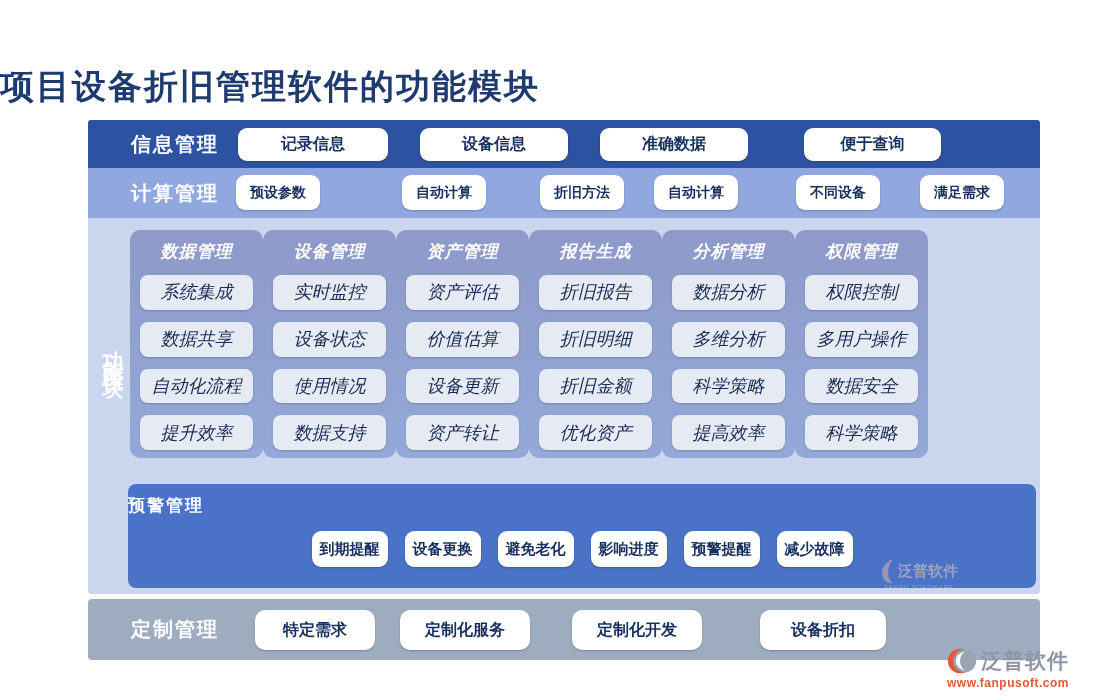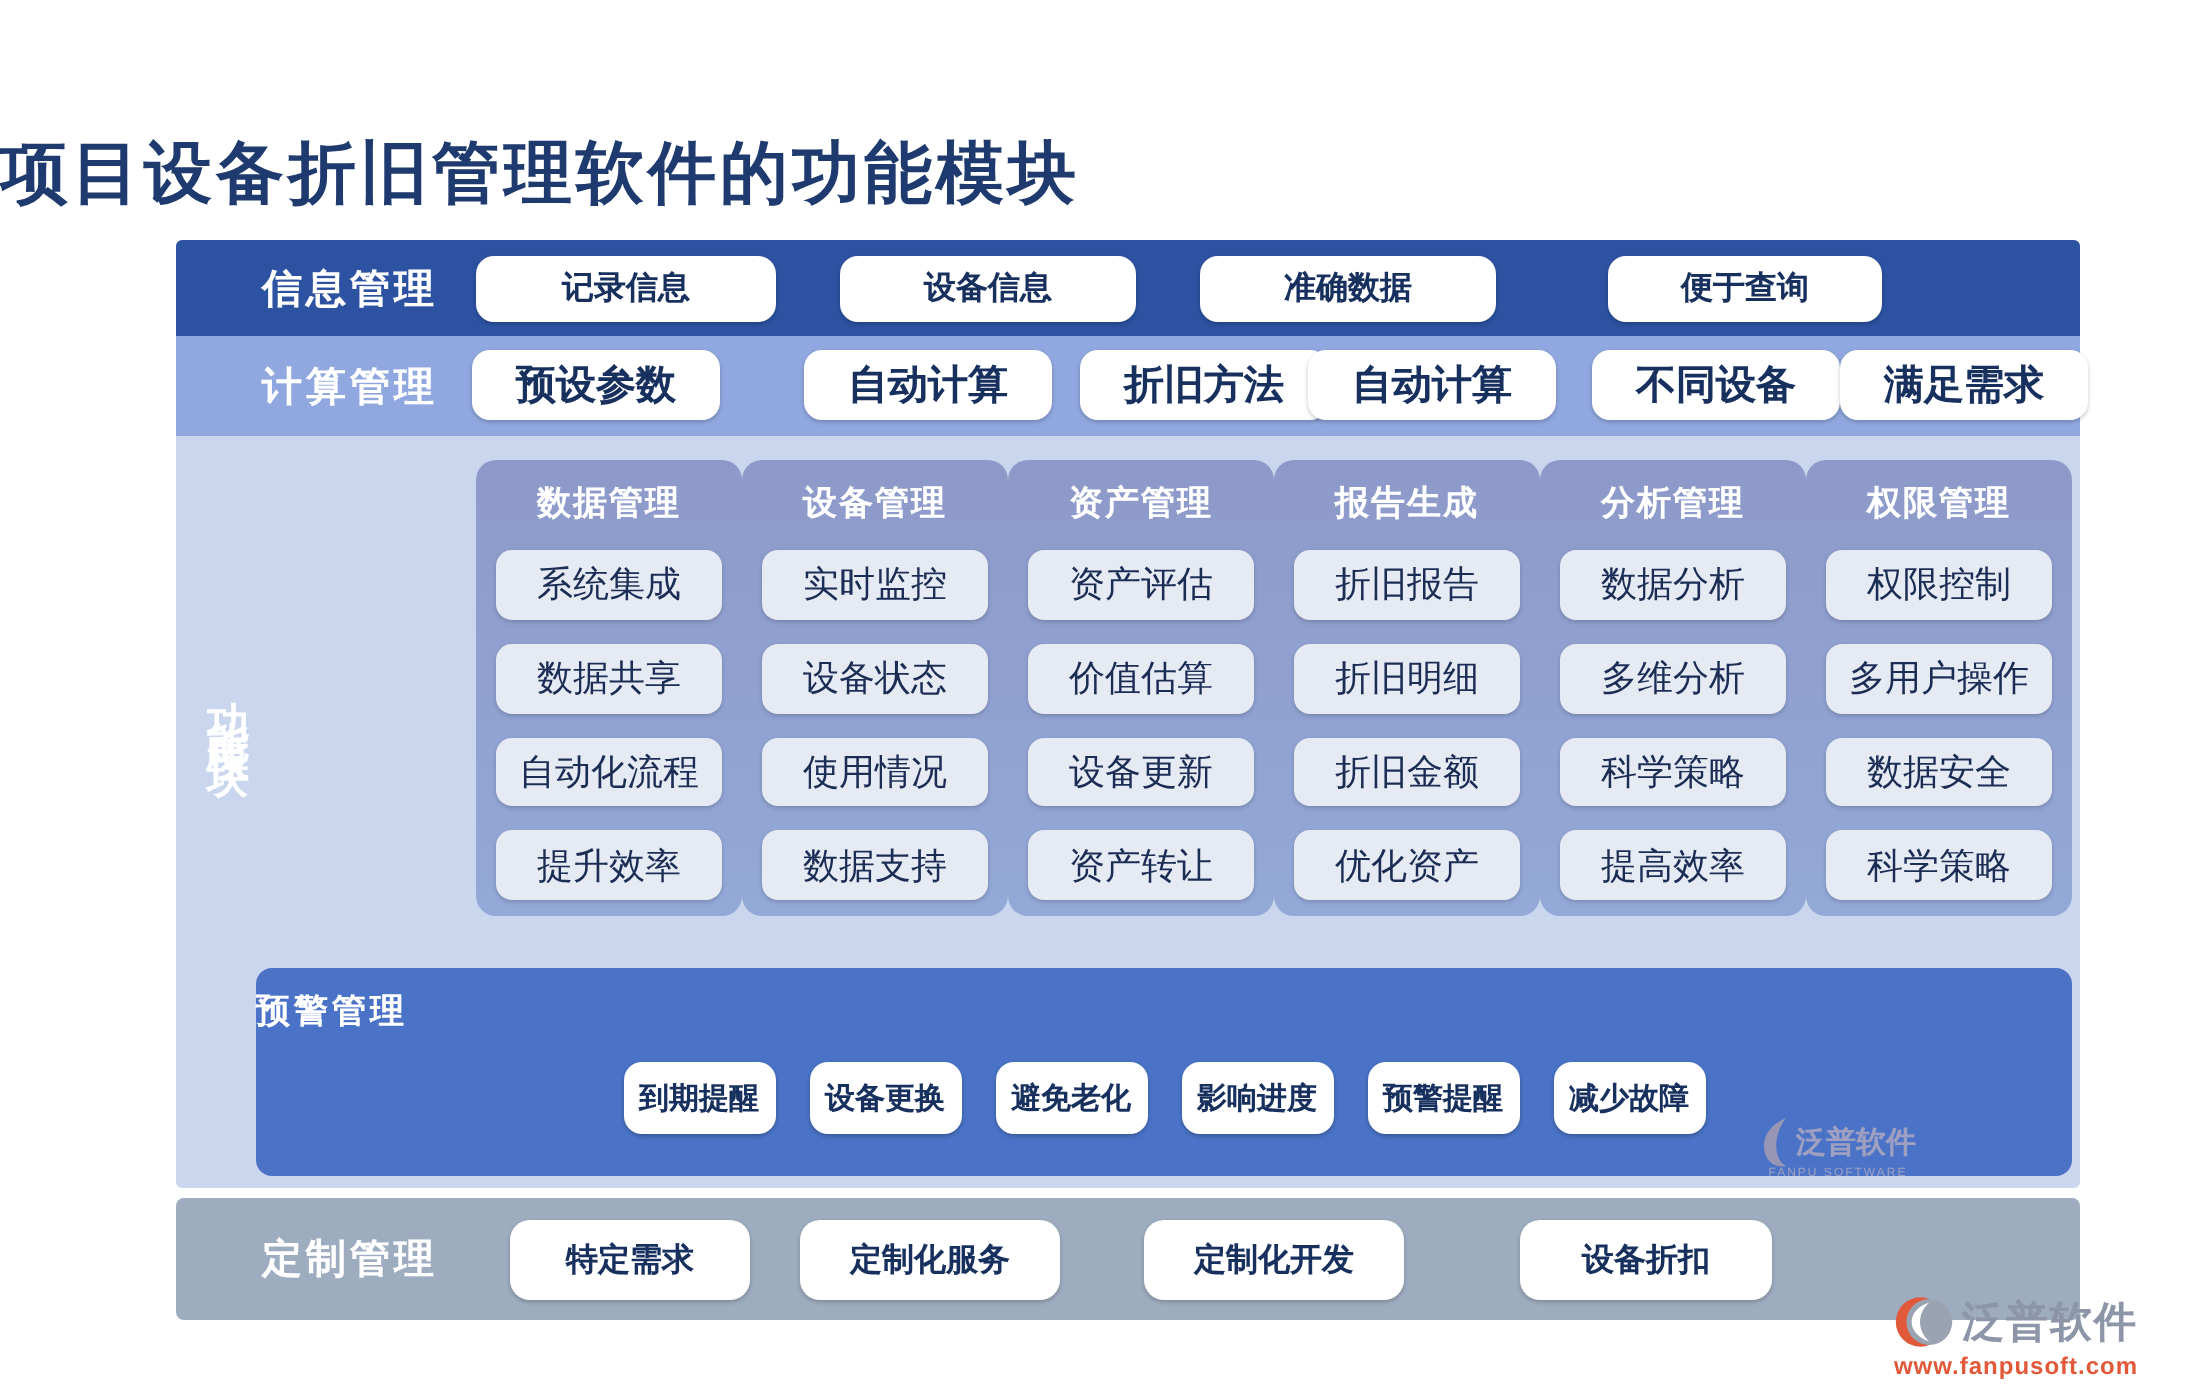--- a/index.html
+++ b/index.html
@@ -29,34 +29,34 @@
   .pill {
     position:absolute; background:#ffffff; border-radius:9px;
     color:#17305e; display:flex; align-items:center; justify-content:center;
     font-size:16px; font-weight:600; box-shadow:0 1px 2px rgba(0,0,0,.22);
   }
   .row-info .pill { top:8px; height:33px; }
   .ri0 { left:150px; width:150px; }
   .ri1 { left:332px; width:148px; }
   .ri2 { left:512px; width:148px; }
   .ri3 { left:716px; width:137px; }
-  .row-calc .pill { top:7px; height:35px; width:124px; font-size:20px; }
+  .row-calc .pill { top:7px; height:35px; width:84px; font-size:14px; }
   .rc0 { left:148px; } .rc1 { left:314px; } .rc2 { left:452px; }
   .rc3 { left:566px; } .rc4 { left:708px; } .rc5 { left:832px; }
 
   
   .main { position:relative; height:376px; background:#cad5ee; border-radius:0 0 3px 3px; }
   .side-label {
     position:absolute; left:9px; top:116px; width:30px;
     color:#ffffff; font-size:21px; font-weight:bold;
     writing-mode:vertical-rl; text-orientation:upright; letter-spacing:9px;
   }
   .groups {
     position:absolute; left:42px; right:4px; top:12px; height:228px;
-    display:flex; justify-content:flex-end;
+    display:flex; justify-content:flex-start;font-style:italic;
   }
   .group {
     width:133px; border-radius:10px;
     background:linear-gradient(180deg,#8d99c9 0%, #93a9d8 100%);
     padding:6px 10px 8px 10px;
     display:flex; flex-direction:column;
   }
   .group-title {
     text-align:center; color:#ffffff; font-size:17px; font-weight:bold;
     height:32px; line-height:32px; margin-bottom:7px; letter-spacing:1px;

